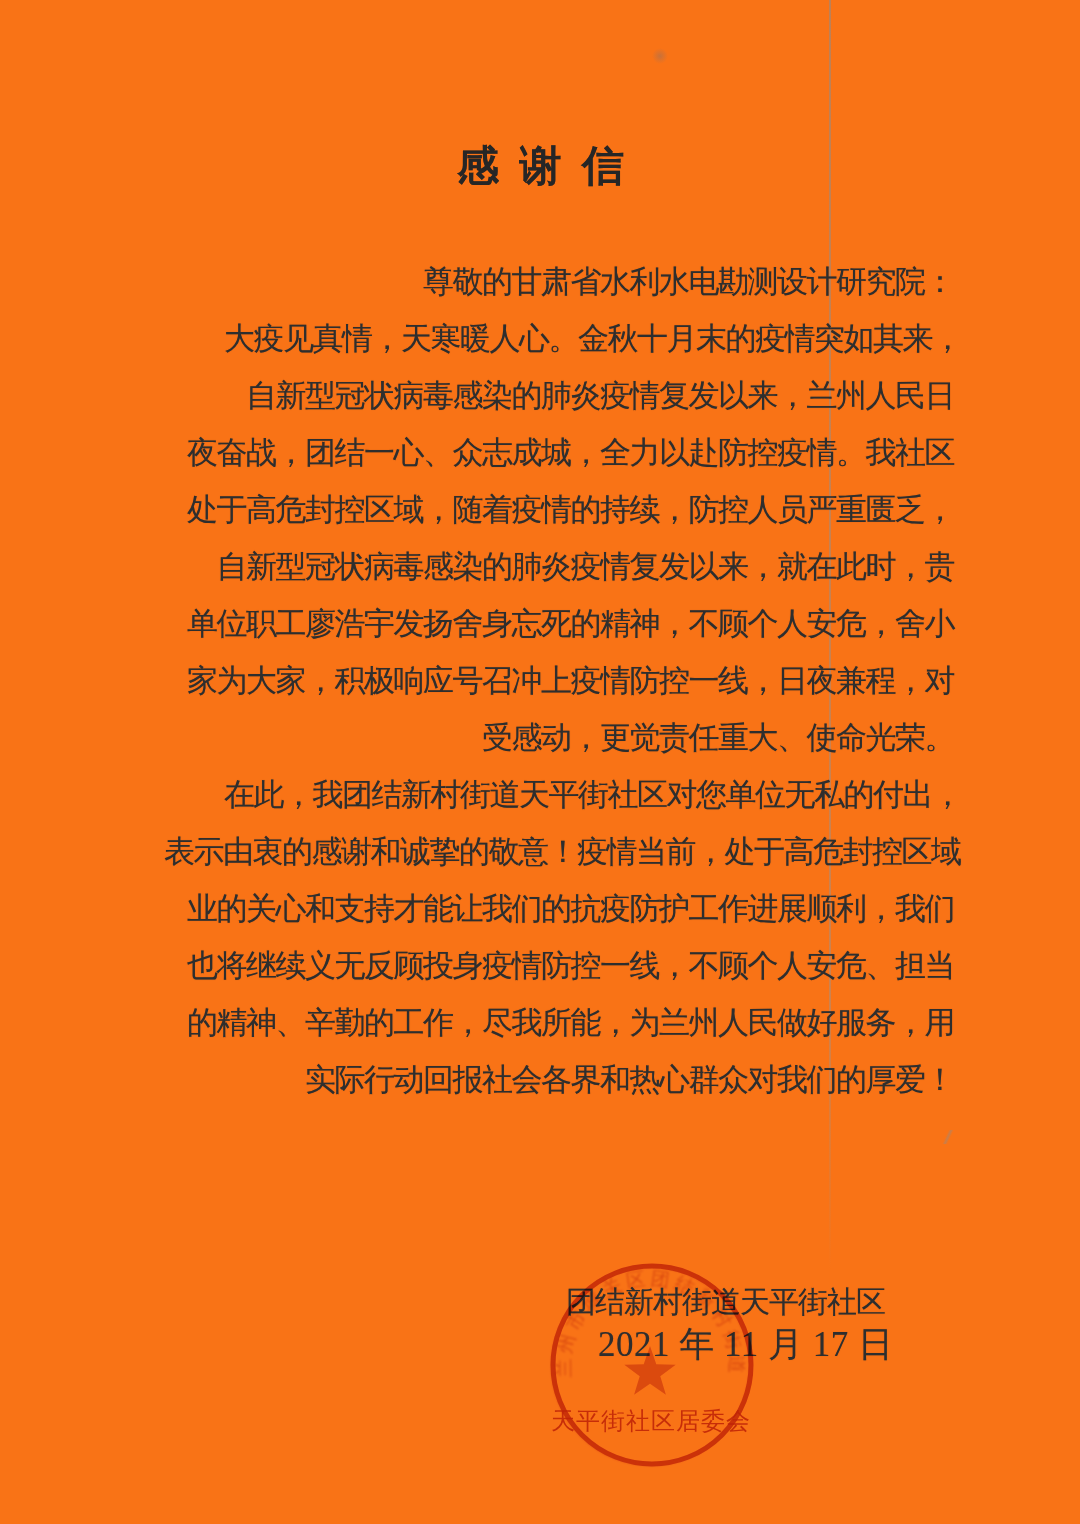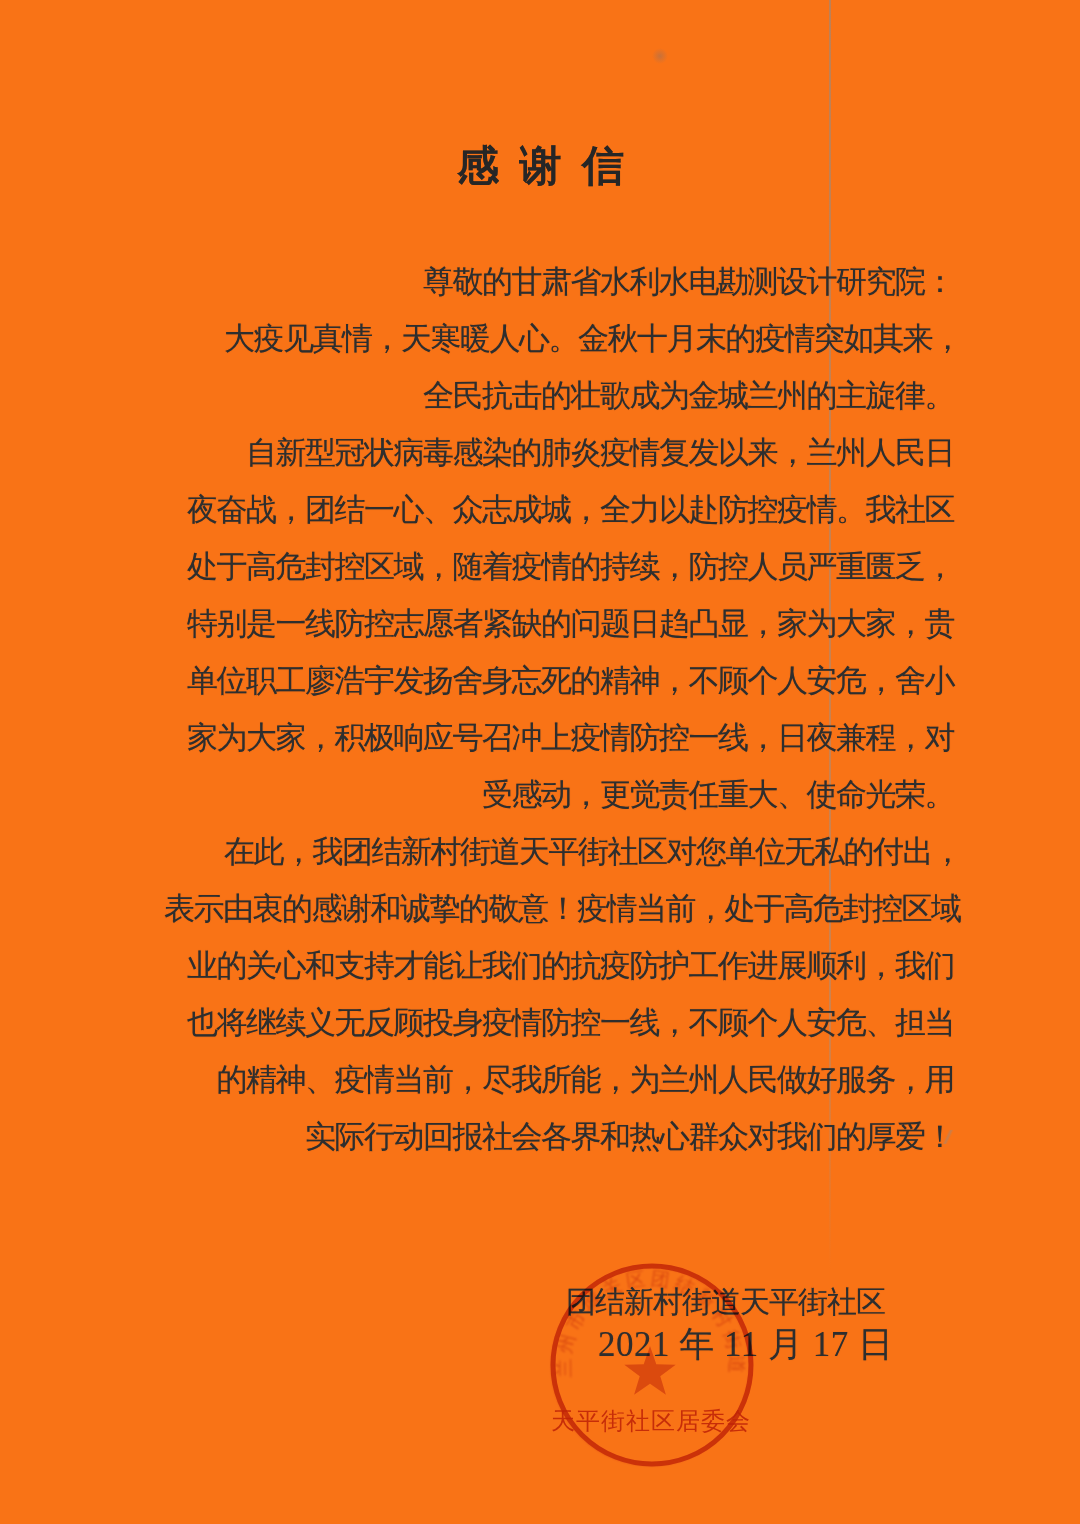--- a/index.html
+++ b/index.html
@@ -74,33 +74,32 @@
 
   <div class="crease"></div>
   <div class="smudge-top"></div>
   <div class="tick-right"></div>
 
   <div class="title">感 谢 信</div>
 
   <div class="body-text">
       <div class="line">尊敬的甘肃省水利水电勘测设计研究院：</div>
       <div class="line indent">大疫见真情，天寒暖人心。金秋十月末的疫情突如其来，</div>
-      <div class="line">全民抗击的壮歌成为金城兰州的主旋律。</div>
       <div class="line indent">自新型冠状病毒感染的肺炎疫情复发以来，兰州人民日</div>
       <div class="line">夜奋战，团结一心、众志成城，全力以赴防控疫情。我社区</div>
       <div class="line">处于高危封控区域，随着疫情的持续，防控人员严重匮乏，</div>
-      <div class="line">特别是一线防控志愿者紧缺的问题日趋凸显，家为大家，贵</div>
+      <div class="line">自新型冠状病毒感染的肺炎疫情复发以来，就在此时，贵</div>
       <div class="line">单位职工廖浩宇发扬舍身忘死的精神，不顾个人安危，舍小</div>
       <div class="line">家为大家，积极响应号召冲上疫情防控一线，日夜兼程，对</div>
       <div class="line">受感动，更觉责任重大、使命光荣。</div>
       <div class="line indent">在此，我团结新村街道天平街社区对您单位无私的付出，</div>
       <div class="line">表示由衷的感谢和诚挚的敬意！疫情当前，处于高危封控区域</div>
       <div class="line">业的关心和支持才能让我们的抗疫防护工作进展顺利，我们</div>
       <div class="line">也将继续义无反顾投身疫情防控一线，不顾个人安危、担当</div>
-      <div class="line">的精神、疫情当前，尽我所能，为兰州人民做好服务，用</div>
+      <div class="line">的精神、辛勤的工作，尽我所能，为兰州人民做好服务，用</div>
       <div class="line">实际行动回报社会各界和热心群众对我们的厚爱！</div>
     </div>
 
   <div class="signature">团结新村街道天平街社区</div>
 
   <div class="dateline">2021 年 11 月 17 日</div>
 
   <div class="seal">
     <svg viewBox="0 0 212 212" xmlns="http://www.w3.org/2000/svg">
       <defs>

